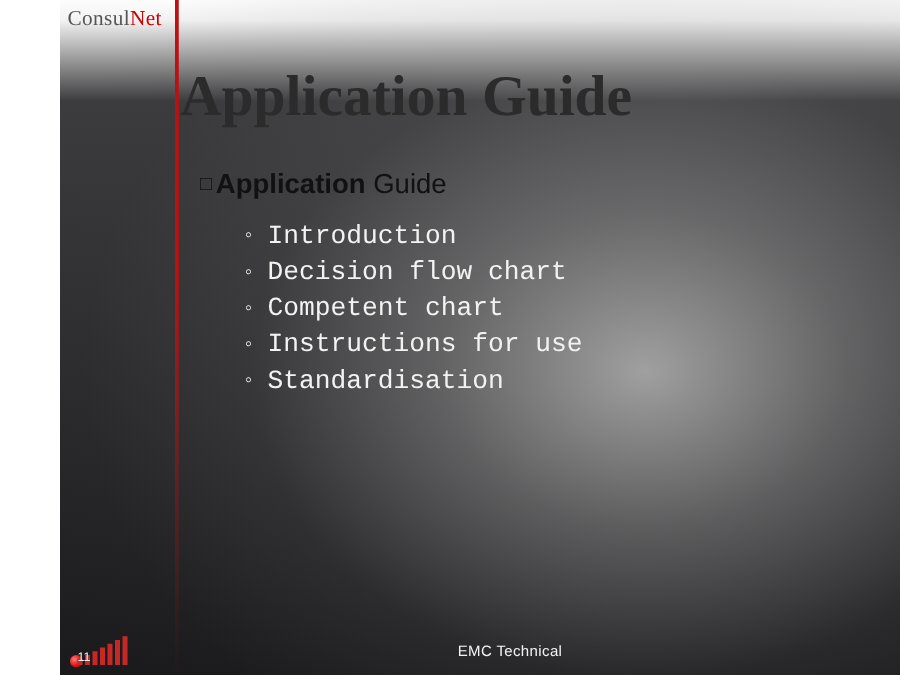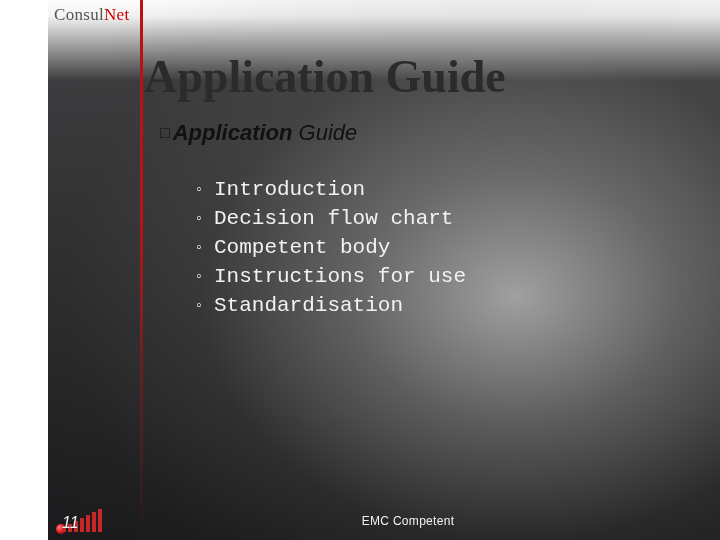--- a/index.html
+++ b/index.html
@@ -28,22 +28,22 @@
     color:#555; font-weight:500;
   }
   .logo .net { color:#c00; }
   .title {
     position:absolute; top:50px; left:96px;
     font-family:Liberation Serif, serif;
     font-size:46px; font-weight:bold;
     color:#2b2b2b;
   }
   .subtitle {
-    position:absolute; top:120px; left:112px;
-    font-size:22px; color:#111;font-style:italic;
+    position:absolute; top:134px; left:112px;
+    font-size:22px; color:#111;
   }
   .sq { font-family:Arial; font-size:16px; vertical-align:2px; margin-right:3px; color:#111; }
   .subtitle .app { font-weight:600; }
   .subtitle .guide { font-weight:400; }
   .items {
     position:absolute; top:176px; left:146px;
     list-style:none;
     color:#f2f2f2; font-size:21px; line-height:1.38;font-family:Liberation Mono, monospace;
   }
   .items li::before {
@@ -52,21 +52,21 @@
     color:#f2f2f2; font-size:16px; vertical-align:1px;
   }
   .items li { padding-left:22px; }
   .footer {
     position:absolute; bottom:8px; left:0; width:720px;
     display:flex; justify-content:space-between; align-items:flex-end;
     padding:0 28px 0 14px;
     color:#e8e8e8; font-size:12px;
   }
   .footer .ftext { position:absolute; left:50%; transform:translateX(-50%); bottom:4px; font-size:12px; color:#f2f2f2; letter-spacing:0.3px;}
-  .footer .fnum { font-size:16px; color:#f2f2f2;font-style:italic; }
+  .footer .fnum { font-size:10px; color:#f2f2f2; }
   .bars {
     position:absolute; left:14px; bottom:8px;
     display:flex; align-items:flex-end; gap:2px;
   }
   .bars span {
     width:4px; background:#c62828; display:block;
   }
   .bars span:nth-child(1){height:5px}
   .bars span:nth-child(2){height:8px}
   .bars span:nth-child(3){height:11px}
@@ -93,33 +93,33 @@
   <div class="title">Application Guide</div>
 
   <div class="subtitle">
     <span class="sq">□</span><span class="app">Application</span>
     <span class="guide">Guide</span>
   </div>
 
   <ul class="items">
     <li>Introduction</li>
     <li>Decision flow chart</li>
-    <li>Competent body</li>
+    <li>Competent chart</li>
     <li>Instructions for use</li>
     <li>Standardisation</li>
   </ul>
 
   <div class="dot"></div>
   <div class="bars">
     <span></span>
       <span></span>
       <span></span>
       <span></span>
       <span></span>
       <span></span>
       <span></span>
   </div>
 
   <div class="footer">
-    <span class="ftext">EMC Competent</span>
+    <span class="ftext">EMC Technical</span>
     <span class="fnum">11</span>
   </div>
 </div>
 
 </body></html>

